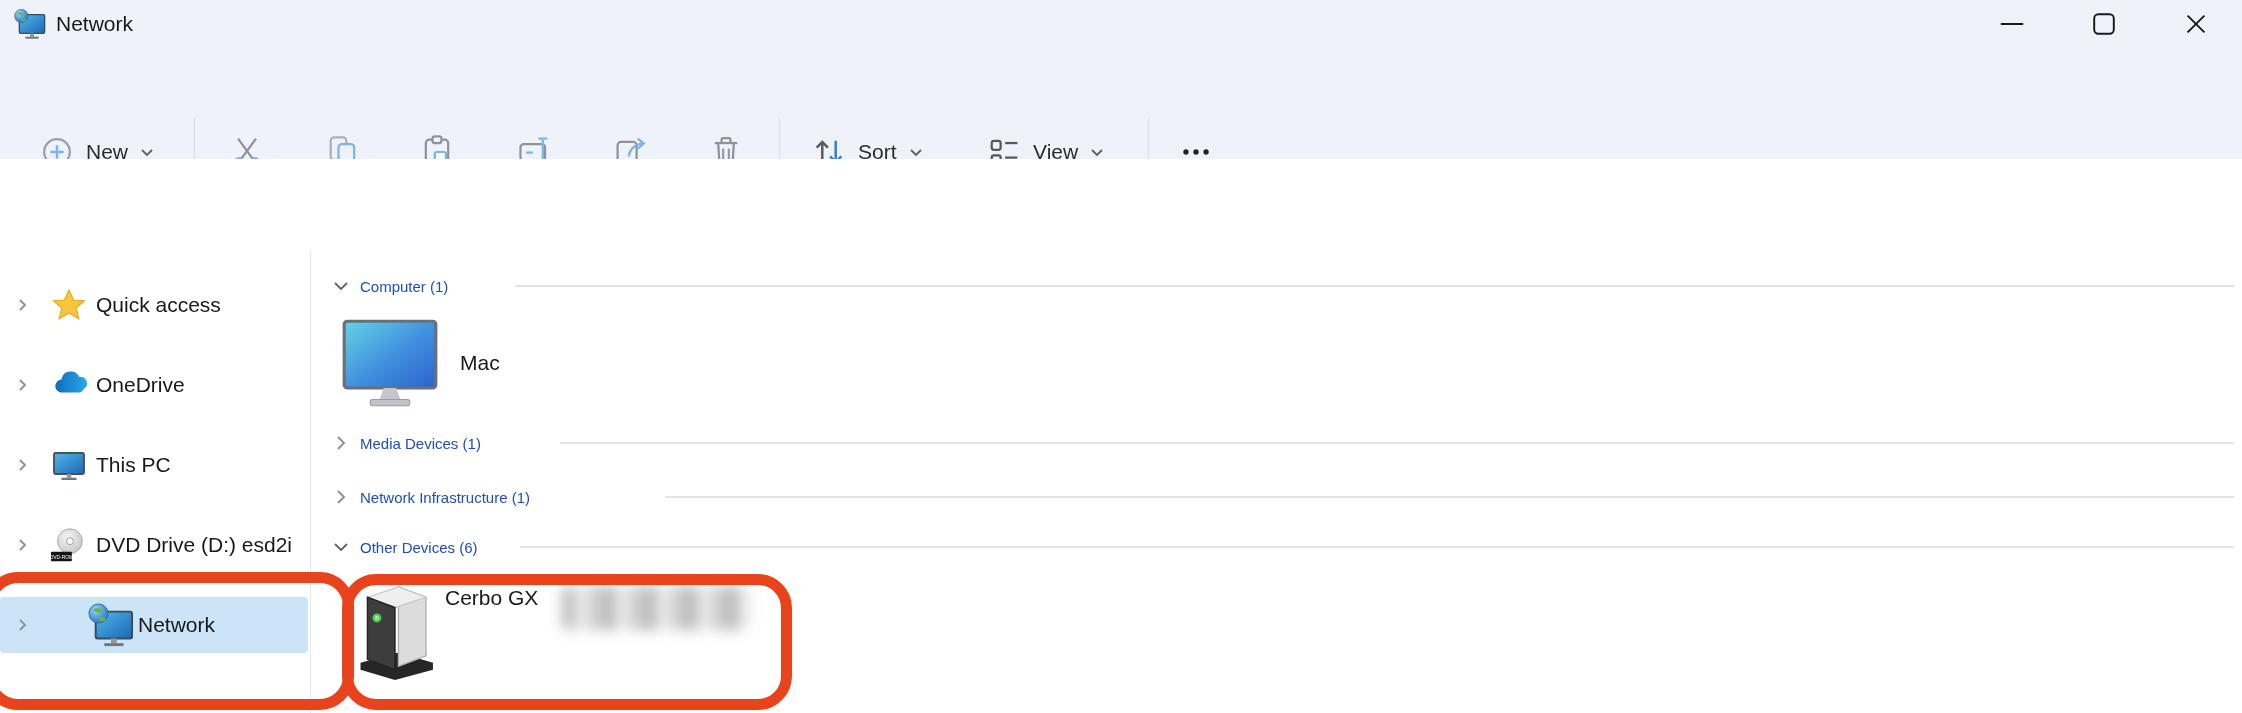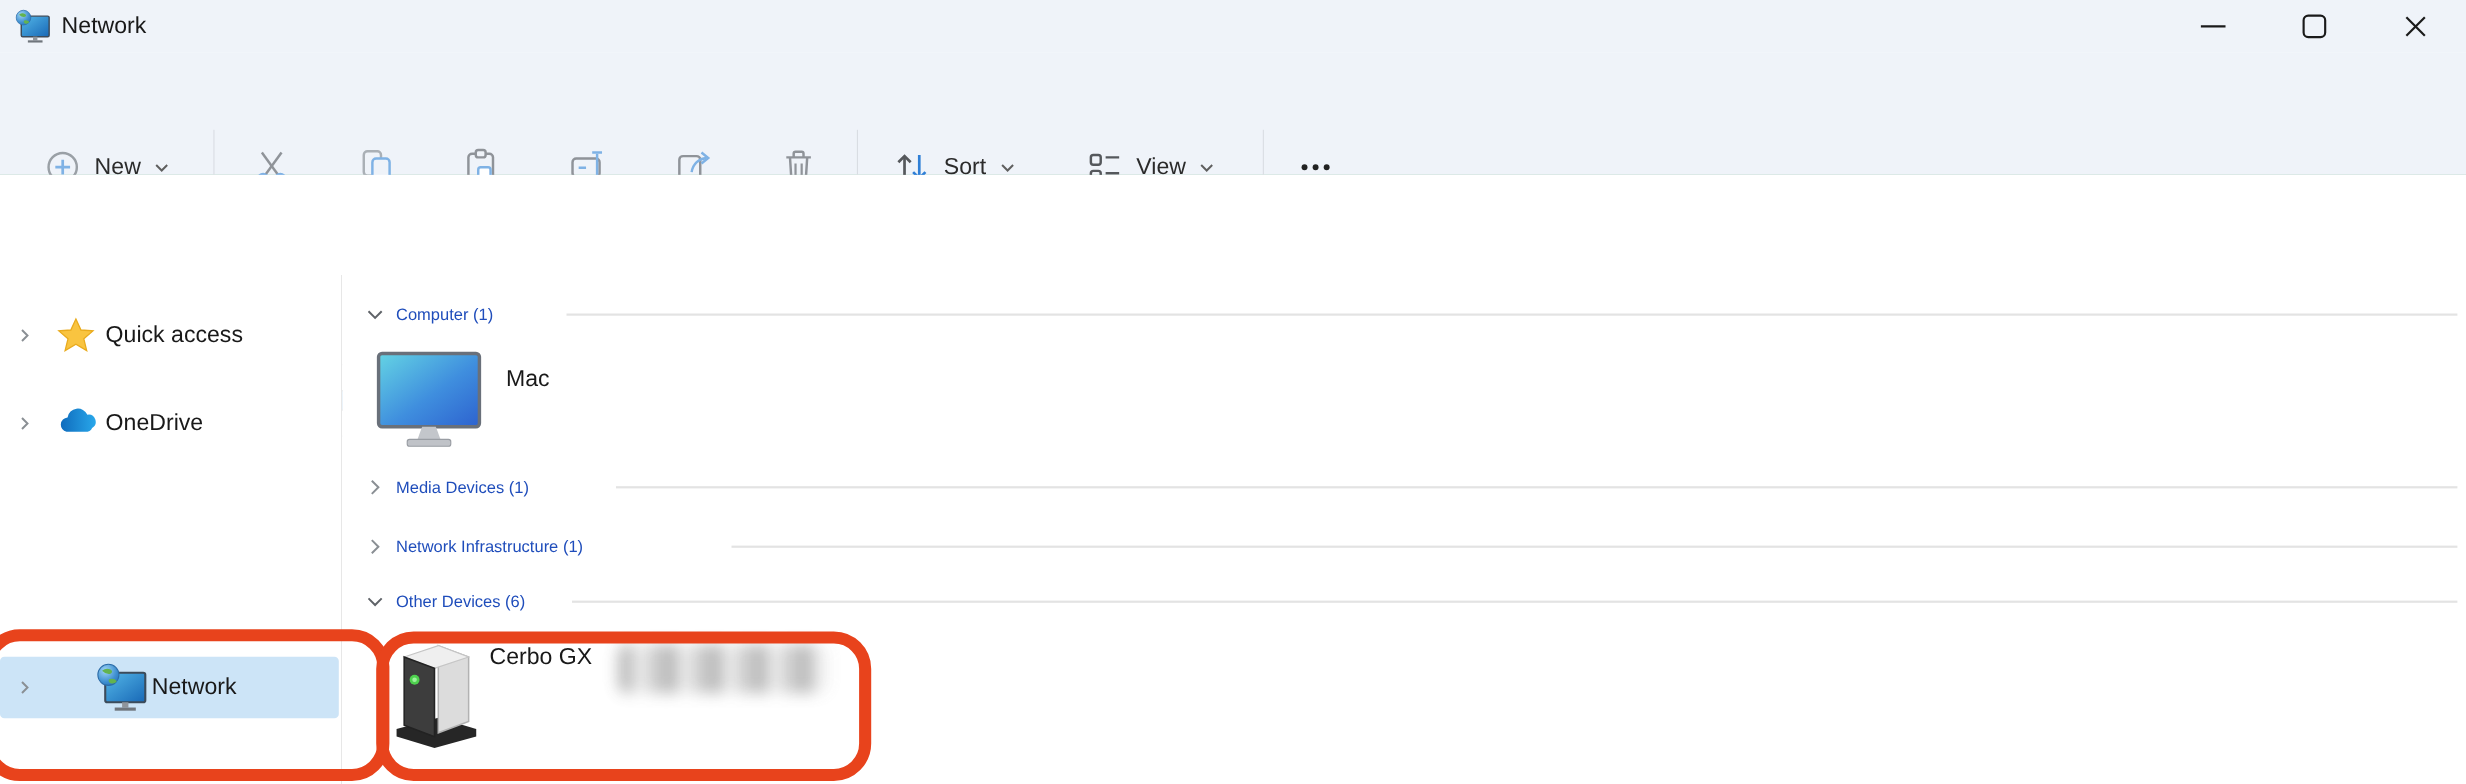--- a/index.html
+++ b/index.html
@@ -305,20 +305,51 @@
             <polyline points="6,4 11,9 6,14" fill="none" stroke="#8a8f94" stroke-width="1.8"></polyline>
           </svg>
         </span>
       <span class="sicon">
         <svg width="38" height="38" viewBox="0 0 40 40">
             <path d="M11 28 a7 7 0 0 1 1-13.8 a10 10 0 0 1 19-2.6 a6.8 6.8 0 0 1 4.5 12.6 q-1.5 3.8-6.5 3.8z" fill="url(#gcloud)"></path>
           </svg>
       </span>
       <span class="slabel">OneDrive</span>
     </div>
+    <div class="siderow" style="top:187px">
+      <span class="chev">
+          <svg width="18" height="18" viewBox="0 0 18 18">
+            <polyline points="6,4 11,9 6,14" fill="none" stroke="#8a8f94" stroke-width="1.8"></polyline>
+          </svg>
+        </span>
+      <span class="sicon">
+        <svg width="36" height="36" viewBox="0 0 48 48">
+          <rect x="4" y="8" width="40" height="28" rx="2" fill="url(#gscreen)" stroke="#46525e" stroke-width="2.5"></rect>
+          <rect x="21" y="36" width="6" height="5" fill="#8f959c"></rect>
+          <rect x="14" y="41" width="20" height="3" fill="#6f757c"></rect>
+        </svg>
+      </span>
+      <span class="slabel">This PC</span>
+    </div>
+    <div class="siderow" style="top:267px">
+      <span class="chev">
+          <svg width="18" height="18" viewBox="0 0 18 18">
+            <polyline points="6,4 11,9 6,14" fill="none" stroke="#8a8f94" stroke-width="1.8"></polyline>
+          </svg>
+        </span>
+      <span class="sicon">
+        <svg width="38" height="38" viewBox="0 0 40 40">
+          <circle cx="21" cy="16" r="13" fill="url(#gdisc)" stroke="#a8a8ac" stroke-width="1"></circle>
+          <circle cx="21" cy="16" r="3.6" fill="#ffffff" stroke="#9a9a9e" stroke-width="1"></circle>
+          <rect x="1" y="27" width="22" height="10" rx="1" fill="#141414"></rect>
+          <text x="12" y="34.5" text-anchor="middle" font-size="5.2" fill="#ffffff" font-family="Liberation Sans, sans-serif">DVD-ROM</text>
+        </svg>
+      </span>
+      <span class="slabel">DVD Drive (D:) esd2i</span>
+    </div>
     <div class="siderow selected" style="top:347px">
       <span class="chev">
           <svg width="18" height="18" viewBox="0 0 18 18">
             <polyline points="6,4 11,9 6,14" fill="none" stroke="#8a8f94" stroke-width="1.8"></polyline>
           </svg>
         </span>
       <span class="sicon" style="width:46px;height:46px;margin-left:56px">
         <svg width="46" height="46" viewBox="0 0 48 48">
           <rect x="8" y="10" width="38" height="28" rx="2" fill="url(#gscreen)" stroke="#3c4b5a" stroke-width="2"></rect>
           <rect x="24" y="38" width="6" height="5" fill="#8f959c"></rect>
@@ -342,21 +373,21 @@
       <span class="glabel">Computer (1)</span>
       <span class="gline" style="left:204px;top:14px"></span>
     </div>
 
     <div class="fileitem" style="left:29px;top:62px;width:320px;height:100px">
       <svg width="100" height="92" viewBox="0 0 96 88" style="margin-top:6px">
         <rect x="4" y="3" width="88" height="64" rx="3" fill="url(#gmac)" stroke="#69707a" stroke-width="3"></rect>
         <polygon points="42,67 54,67 58,78 38,78" fill="#c3c6cb"></polygon>
         <rect x="29" y="78" width="38" height="6" rx="2" fill="#c0c3c8" stroke="#999da3" stroke-width="1"></rect>
       </svg>
-      <span class="flabel" style="margin-left:20px;margin-top:21px">Mac</span>
+      <span class="flabel" style="margin-left:20px;margin-top:39px">Mac</span>
     </div>
 
     <div class="grouphdr" style="top:178px;width:100%">
       <span class="gchev"><svg width="20" height="20" viewBox="0 0 20 20">
             <polyline points="7,4 13,10 7,16" fill="none" stroke="#8a8f94" stroke-width="1.8"></polyline>
           </svg></span>
       <span class="glabel">Media Devices (1)</span>
       <span class="gline" style="left:249px;top:14px"></span>
     </div>
 

